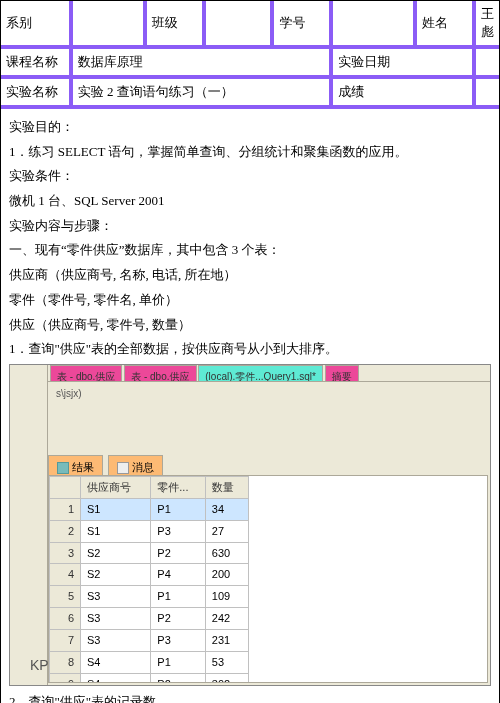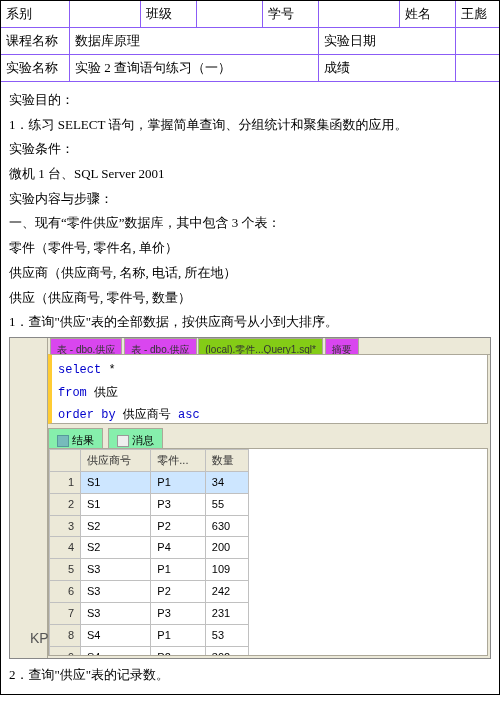--- a/index.html
+++ b/index.html
@@ -15,21 +15,21 @@
     border: 1px solid #000;
     box-sizing: border-box;
     width: 500px;
   }
   table.hdr {
     width: 100%;
     border-collapse: collapse;
     padding-left: 27px;
   }
   table.hdr td {
-    border: 1px solid #8b5cf6;
+    border: 4px solid #8b5cf6;
     padding: 4px 5px;
     font-size: 13px;
     vertical-align: middle;
     height: 18px;
   }
   table.hdr tr:first-child td { border-top: none; }
   table.hdr td:first-child { border-left: none; }
   table.hdr td:last-child { border-right: none; }
   .body {
     padding: 6px 8px 6px 8px;
@@ -71,25 +71,25 @@
     white-space: nowrap;
     overflow: hidden;
     font-size: 10px;
     padding-left: 2px;
   }
   .tabstrip span {
     display: inline-block;
     padding: 1px 6px;
     border: 1px solid #aca899;
     border-bottom: none;
-    background: #d946ef;
+    background: #ec4899;
     margin-right: -1px;
     color: #333;
   }
-  .tabstrip span.active { background: #84cc16; }
+  .tabstrip span.active { background: #5eead4; }
   .sql-area {
     position: absolute;
     left: 38px; right: 2px; top: 16px;
     height: 70px;
     background: #fff;
     border: 1px solid #aca899;
     border-left: 4px solid #ffcc33;
     font-family: "Courier New", monospace;
     font-size: 12px;
     padding: 4px 6px;
@@ -99,21 +99,21 @@
   .sql-area .kw { color: #0000cc; }
   .res-tabs {
     position: absolute;
     left: 38px; top: 90px;
     height: 18px;
     font-size: 11px;
   }
   .res-tabs .rt {
     display: inline-block;
     border: 1px solid #aca899;
-    background: #86efac;
+    background: #fdba74;
     padding: 1px 8px;
     margin-right: 2px;
   }
   .res-tabs .ico {
     display: inline-block; width: 10px; height: 10px;
     vertical-align: middle; margin-right: 3px;
     background: #7bb; border:1px solid #599;
   }
   .res-tabs .ico2 { background:#eee;border:1px solid #999; }
   .grid-wrap {
@@ -186,41 +186,36 @@
   </tbody>
     </table>
 
   <div class="body">
     <p>实验目的：</p>
     <p>1．练习 SELECT 语句，掌握简单查询、分组统计和聚集函数的应用。</p>
     <p>实验条件：</p>
     <p>微机 1 台、SQL Server 2001</p>
     <p>实验内容与步骤：</p>
     <p>一、现有“零件供应”数据库，其中包含 3 个表：</p>
+    <p>供应商（供应商号, 名称, 电话, 所在地）</p>
     <p>零件（零件号, 零件名, 单价）</p>
-    <p>供应商（供应商号, 名称, 电话, 所在地）</p>
     <p>供应（供应商号, 零件号, 数量）</p>
     <p>1．查询"供应"表的全部数据，按供应商号从小到大排序。</p>
 
     <div class="shot">
       <div class="tool-x">• ×</div>
       <div class="left-strip">
         <div class="lbl">s\jsjx)</div>
         <div class="kp">KP)</div>
       </div>
       <div class="tabstrip">
         <span>表 - dbo.供应</span>
         <span>表 - dbo.供应</span>
         <span class="active">(local).零件...Query1.sql*</span>
         <span>摘要</span>
-      </div>
-      <div class="sql-area">
-        <div><span class="kw">select</span><span> *</span></div>
-        <div><span class="kw">from</span><span> 供应</span></div>
-        <div><span class="kw">order by</span><span> 供应商号 </span><span class="kw">asc</span></div>
       </div>
       <div class="res-tabs">
         <span class="rt"><span class="ico"></span><span>结果</span></span>
         <span class="rt"><span class="ico ico2"></span><span>消息</span></span>
       </div>
       <div class="grid-wrap">
         <table class="grid">
           <thead>
             <tr>
               <th></th>
@@ -233,21 +228,21 @@
               <tr class="sel">
                 <td class="rn">1</td>
                 <td>S1</td>
                 <td>P1</td>
                 <td>34</td>
               </tr>
               <tr>
                 <td class="rn">2</td>
                 <td>S1</td>
                 <td>P3</td>
-                <td>55</td>
+                <td>27</td>
               </tr>
               <tr>
                 <td class="rn">3</td>
                 <td>S2</td>
                 <td>P2</td>
                 <td>630</td>
               </tr>
               <tr>
                 <td class="rn">4</td>
                 <td>S2</td>

